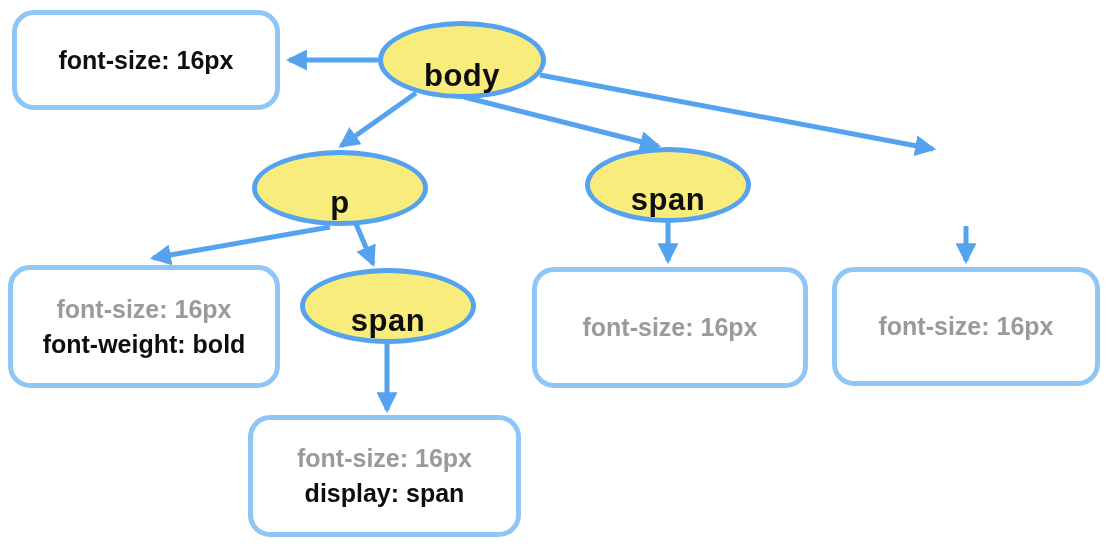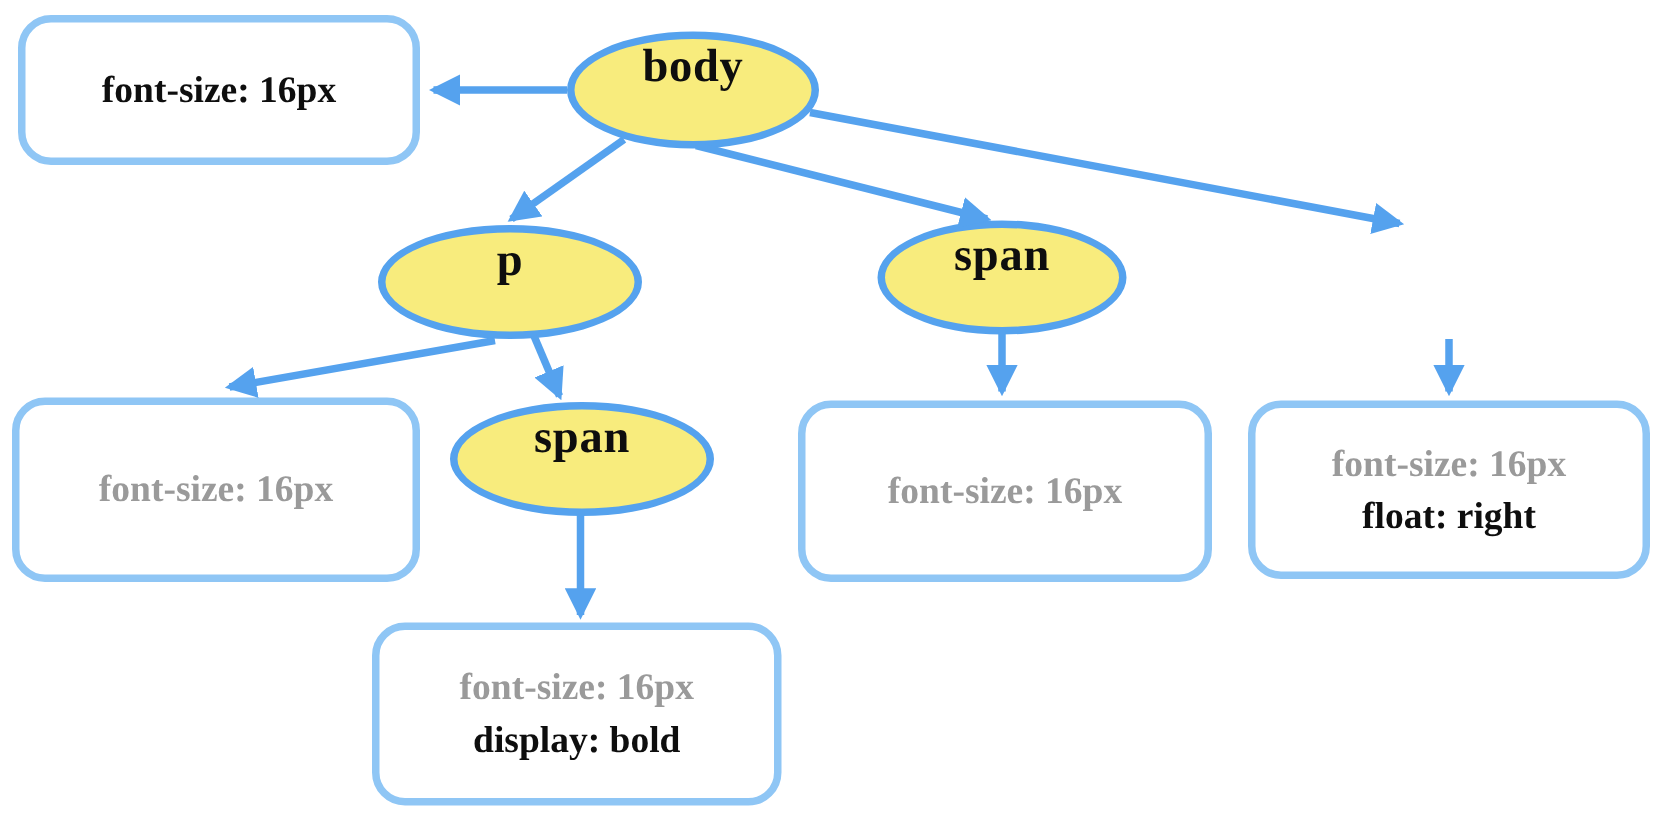--- a/index.html
+++ b/index.html
@@ -12,40 +12,40 @@
     --inherited-text: #9A9A9A;
     --background: #FFFFFF;
   }
   * { box-sizing: border-box; margin: 0; padding: 0; }
   html, body { background: var(--background); }
   .canvas {
     position: relative;
     width: 1114px;
     height: 550px;
     background: var(--background);
-    font-family: Liberation Serif, serif;
+    font-family: Liberation Sans, sans-serif;
     overflow: hidden;
   }
   .edges {
     position: absolute;
     left: 0; top: 0;
     width: 1114px; height: 550px;
     z-index: 3;
     pointer-events: none;
   }
   .edge { stroke: var(--arrow); stroke-width: 5; fill: none; }
   .arrowhead { fill: var(--arrow); }
   .node {
     position: absolute;
     z-index: 2;
     background: var(--node-fill);
     border: 5px solid var(--node-border);
     border-radius: 50%;
     display: flex;
-    align-items: flex-start;
+    align-items: flex-end;
     justify-content: center;
   }
   .node-label {
     font-weight: bold;
     font-size: 31px;
     color: #0E0E0E;
     letter-spacing: 0.5px;
   }
   .stylebox {
     position: absolute;
@@ -86,34 +86,34 @@
     <line class="edge" x1="668" y1="219" x2="668" y2="261" marker-end="url(#ah)"></line>
     <line class="edge" x1="966" y1="226" x2="966" y2="261" marker-end="url(#ah)"></line>
   </svg>
 
   <div class="stylebox" style="left:12px; top:10px; width:268px; height:100px;">
     <div class="declared">font-size: 16px</div>
   </div>
 
   <div class="stylebox" style="left:8px; top:265px; width:272px; height:123px;">
     <div class="inherited">font-size: 16px</div>
+    <div class="declared">font-weight: bold</div>
   </div>
 
   <div class="stylebox" style="left:248px; top:415px; width:273px; height:122px;">
     <div class="inherited">font-size: 16px</div>
-    <div class="declared">display: bold</div>
+    <div class="declared">display: span</div>
   </div>
 
   <div class="stylebox" style="left:532px; top:267px; width:276px; height:121px;">
     <div class="inherited">font-size: 16px</div>
   </div>
 
   <div class="stylebox" style="left:832px; top:267px; width:268px; height:119px;">
     <div class="inherited">font-size: 16px</div>
-    <div class="declared">float: right</div>
   </div>
 
   <div class="node" style="left:378px; top:21px; width:168px; height:78px;">
     <span class="node-label">body</span>
   </div>
 
   <div class="node" style="left:252px; top:150px; width:176px; height:76px;">
     <span class="node-label">p</span>
   </div>
 

